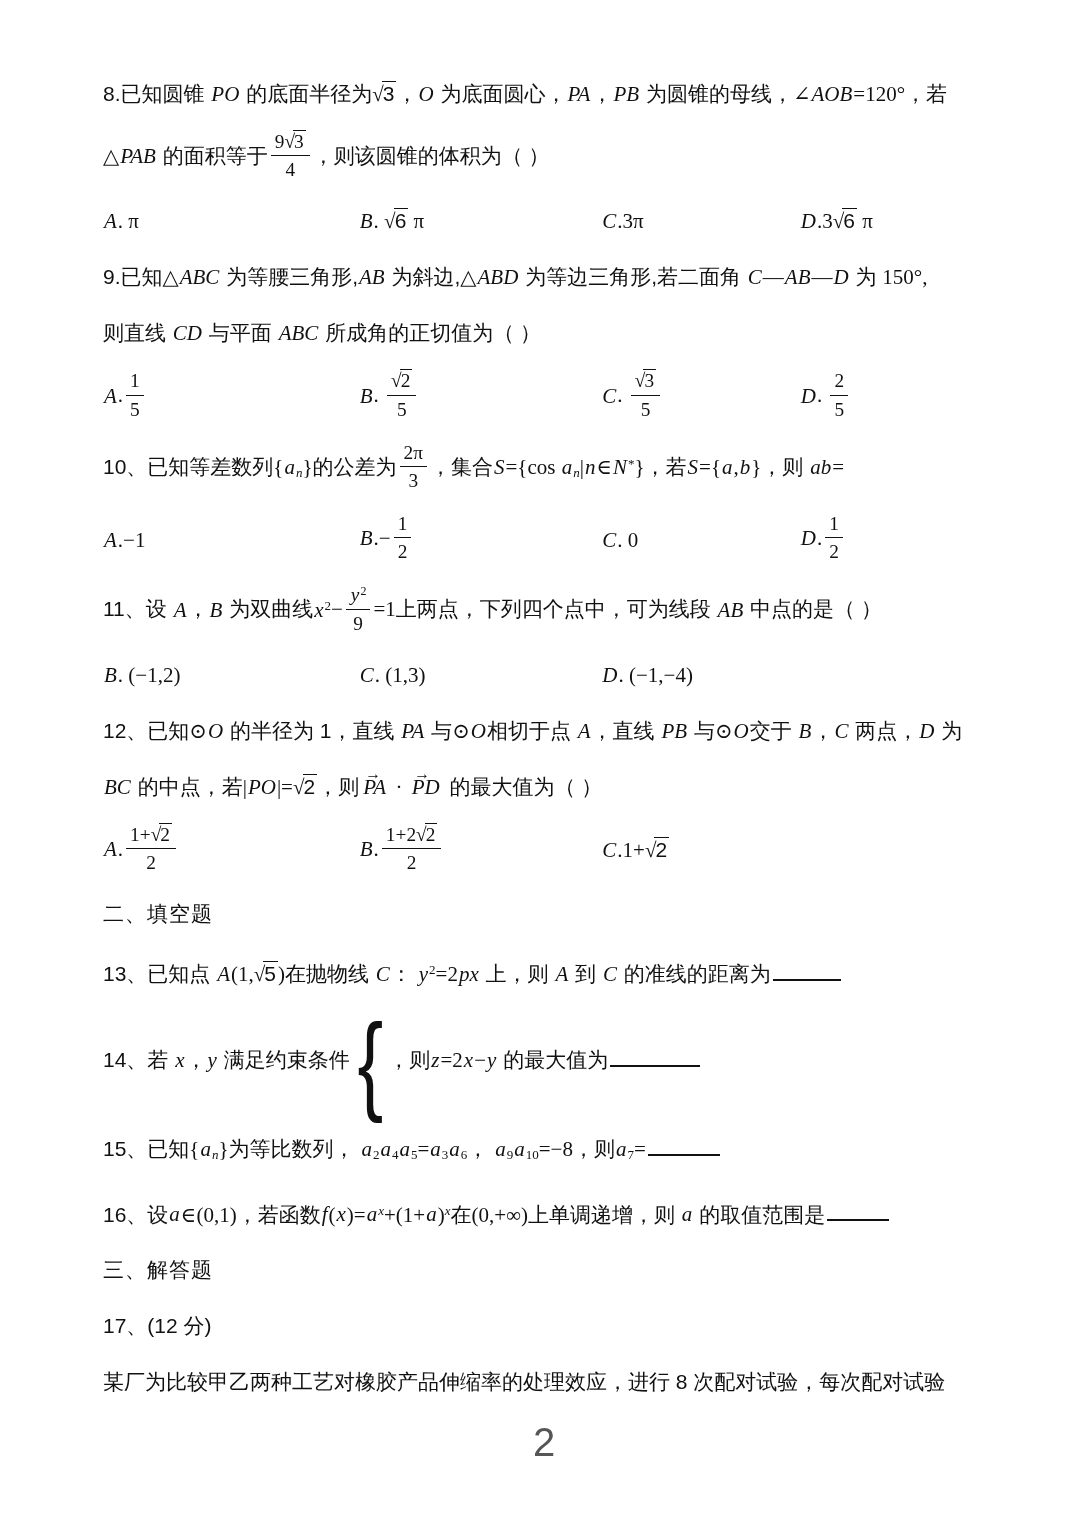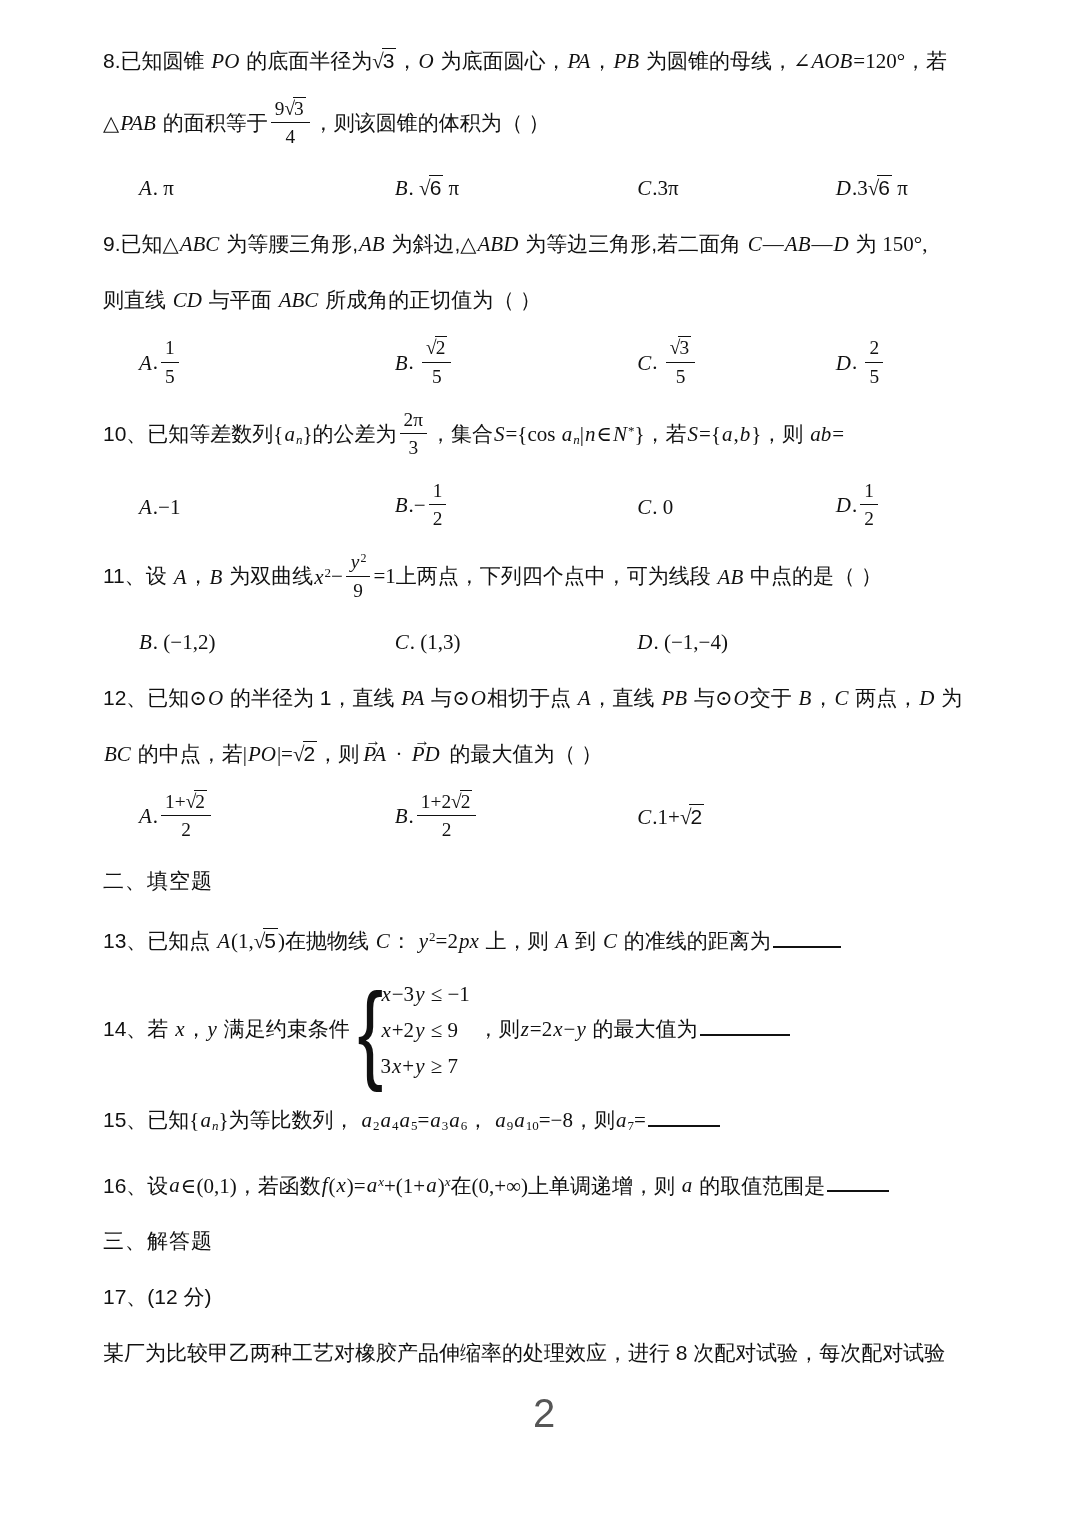--- a/index.html
+++ b/index.html
@@ -6,21 +6,21 @@
   html, body {
     margin: 0; padding: 0;
     background: #ffffff;
     width: 1080px; height: 1528px;
     overflow: hidden;
     color: #111;
     font-family: "Liberation Sans", "DejaVu Sans", sans-serif;
   }
   main.sheet {
     width: 1080px;
-    padding: 43px 95px 0 103px;
+    padding: 76px 95px 0 103px;
   }
   .line {
     font-size: 21px;
     line-height: 36px;
     margin-bottom: 20px;
     white-space: normal;
   }
   .line.sec { letter-spacing: 1px; }
   
   .t { font-family: "Liberation Sans", "DejaVu Sans", sans-serif; }
@@ -100,21 +100,21 @@
     border-bottom: 2px solid #111;
     height: 0.95em;
     margin: 0 2px;
   }
   
   .opts {
     display: grid;
     grid-template-columns: 29% 27.5% 22.5% 21%;
     align-items: center;
   }
-  .cell { display: block; margin-left: 35px; }
+  .cell { display: block; }
   
   .page-number {
     text-align: center;
     font-size: 40px;
     color: #565656;
     margin-top: 12px;
     font-family: "Liberation Sans", "DejaVu Sans", sans-serif;
   }
 </style>
 </head>
@@ -188,25 +188,20 @@
         <div class="cell"><span class="mi">B</span><span class="mr">.</span><span class="frac">
             <span class="num"><span class="mr">1+2</span><span class="sqrt"><span class="rad">√</span><span class="cnt">2</span></span></span>
             <span class="den"><span class="mr">2</span></span>
           </span></div>
         <div class="cell"><span class="mi">C</span><span class="mr">.1+</span><span class="sqrt"><span class="rad">√</span><span class="cnt">2</span></span></div>
       </div>
       <div class="line sec"><span class="t">二、填空题</span></div>
       <div class="line"><span class="t">13、已知点 </span><span class="mi">A</span><span class="mr">(1,</span><span class="sqrt"><span class="rad">√</span><span class="cnt">5</span></span><span class="mr">)</span><span class="t">在抛物线 </span><span class="mi">C</span><span class="t">：  </span><span class="mi">y</span><sup class="ms">2</sup><span class="mr">=2</span><span class="mi">px</span><span class="t"> 上，则 </span><span class="mi">A</span><span class="t"> 到 </span><span class="mi">C</span><span class="t"> 的准线的距离为</span><span class="blank" style="width: 68px;"></span></div>
       <div class="line"><span class="t">14、若 </span><span class="mi">x</span><span class="t">，</span><span class="mi">y</span><span class="t"> 满足约束条件</span><span class="cases">
           <span class="brace">{</span>
-          <span class="crows">
-            <span class="crow"><span class="mi">x</span><span class="mr">−3</span><span class="mi">y</span><span class="mr"> ≤ −1</span></span>
-            <span class="crow"><span class="mi">x</span><span class="mr">+2</span><span class="mi">y</span><span class="mr"> ≤ 9</span></span>
-            <span class="crow"><span class="mr">3</span><span class="mi">x</span><span class="mr">+</span><span class="mi">y</span><span class="mr"> ≥ 7</span></span>
-          </span>
         </span><span class="t"> ，则</span><span class="mi">z</span><span class="mr">=2</span><span class="mi">x</span><span class="mr">−</span><span class="mi">y</span><span class="t"> 的最大值为</span><span class="blank" style="width: 90px;"></span></div>
       <div class="line"><span class="t">15、已知</span><span class="mr">{</span><span class="mi">a</span><sub class="ms it">n</sub><span class="mr">}</span><span class="t">为等比数列， </span><span class="mi">a</span><sub class="ms">2</sub><span class="mi">a</span><sub class="ms">4</sub><span class="mi">a</span><sub class="ms">5</sub><span class="mr">=</span><span class="mi">a</span><sub class="ms">3</sub><span class="mi">a</span><sub class="ms">6</sub><span class="t">， </span><span class="mi">a</span><sub class="ms">9</sub><span class="mi">a</span><sub class="ms">10</sub><span class="mr">=−8</span><span class="t">，则</span><span class="mi">a</span><sub class="ms">7</sub><span class="mr">=</span><span class="blank" style="width: 72px;"></span></div>
       <div class="line"><span class="t">16、设</span><span class="mi">a</span><span class="mr">∈(0,1)</span><span class="t">，若函数</span><span class="mi">f</span><span class="mr">(</span><span class="mi">x</span><span class="mr">)=</span><span class="mi">a</span><sup class="ms it">x</sup><span class="mr">+(1+</span><span class="mi">a</span><span class="mr">)</span><sup class="ms it">x</sup><span class="t">在</span><span class="mr">(0,+∞)</span><span class="t">上单调递增，则 </span><span class="mi">a</span><span class="t"> 的取值范围是</span><span class="blank" style="width: 62px;"></span></div>
       <div class="line sec"><span class="t">三、解答题</span></div>
       <div class="line"><span class="t">17、(12 分)</span></div>
       <div class="line"><span class="t">某厂为比较甲乙两种工艺对橡胶产品伸缩率的处理效应，进行 8 次配对试验，每次配对试验</span></div>
     </div>
   <div class="page-number">2</div>
 </main>
 

